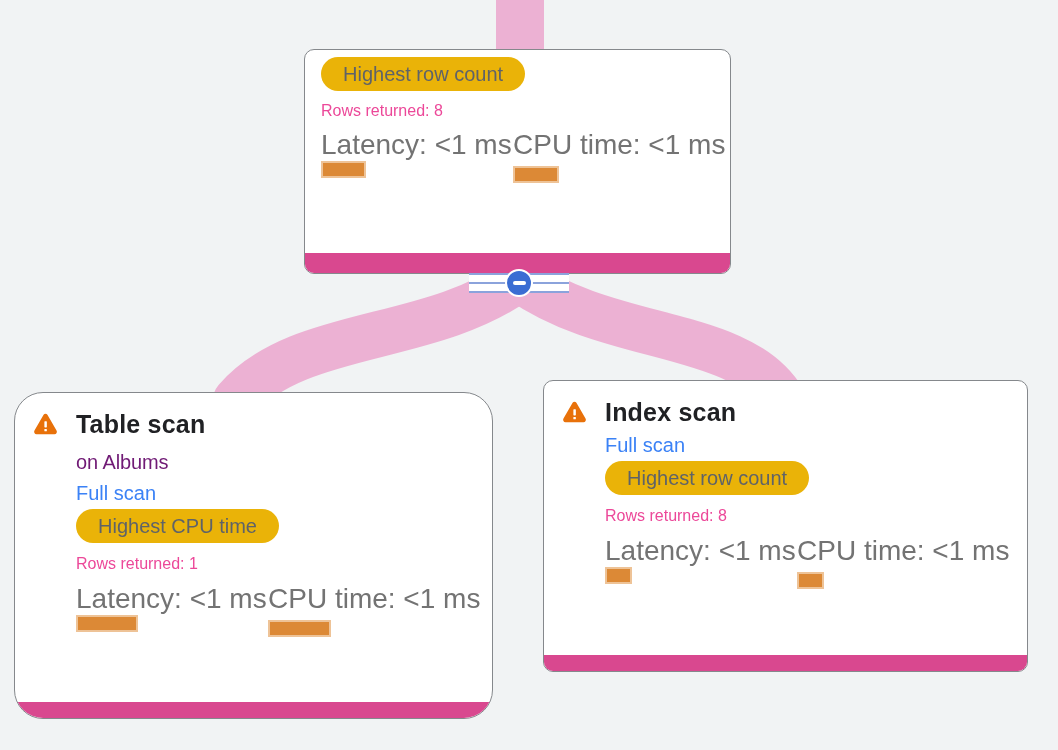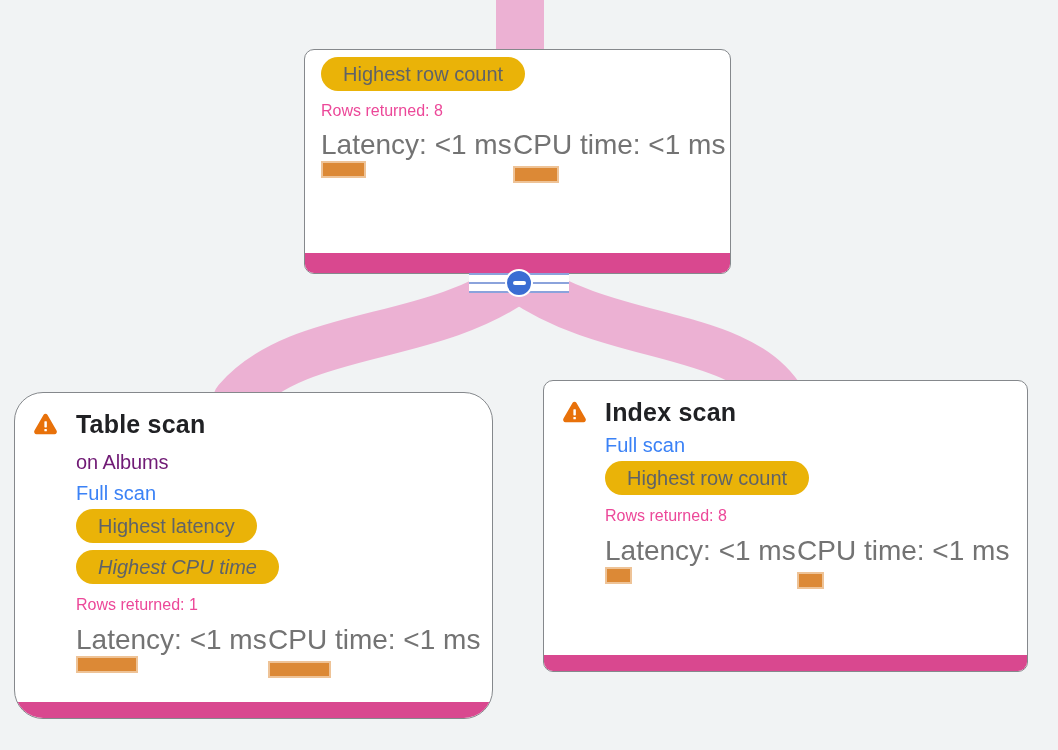--- a/index.html
+++ b/index.html
@@ -131,21 +131,20 @@
       <svg class="warn-icon" viewBox="0 0 24 24">
         <path d="M10.3 3.4 L2.2 17.4 a2.1 2.1 0 0 0 1.8 3.2 h16 a2.1 2.1 0 0 0 1.8-3.2 L13.7 3.4 a2 2 0 0 0-3.4 0 Z" fill="#e8710a"></path>
         <rect x="11" y="9" width="2.2" height="5.6" rx="0.6" fill="#ffffff"></rect>
         <rect x="11" y="15.9" width="2.2" height="2.2" rx="0.6" fill="#ffffff"></rect>
       </svg>
       <span class="node-title">Table scan</span>
     </div>
     <div class="target-line">on Albums</div>
     <div class="scanmode-line">Full scan</div>
     <div class="badges">
-      <span class="badge">Highest latency</span>
       <span class="badge">Highest CPU time</span>
     </div>
     <div class="rows-line">Rows returned: 1</div>
     <div class="metrics">
       <div class="metric">
         <div class="metric-label">Latency: &lt;1 ms</div>
         <div class="metric-bar" style="width: 62px;"></div>
       </div>
       <div class="metric cpu">
         <div class="metric-label">CPU time: &lt;1 ms</div>

